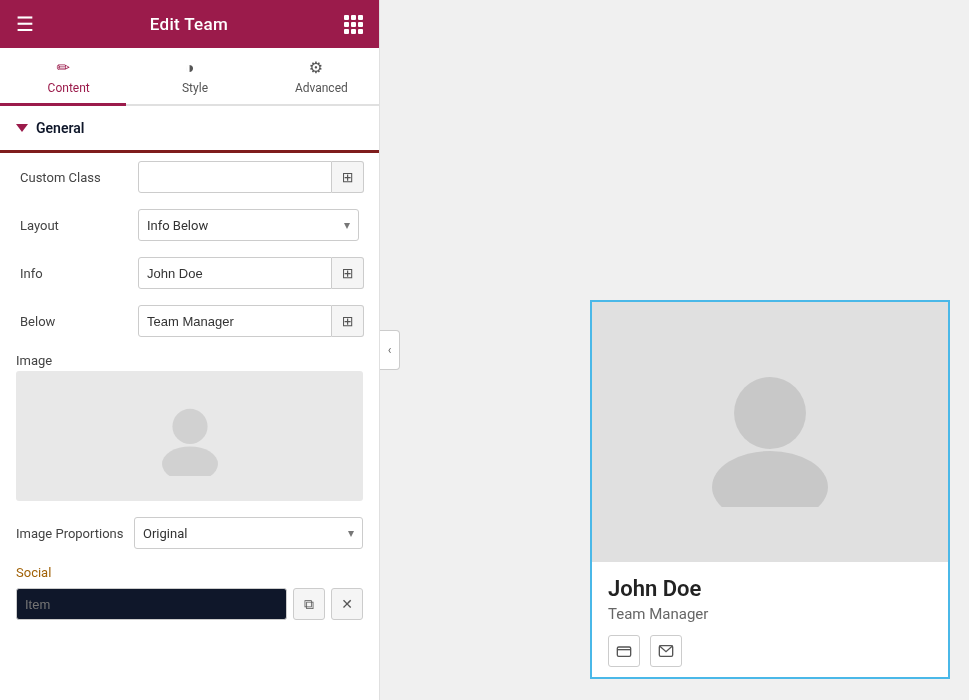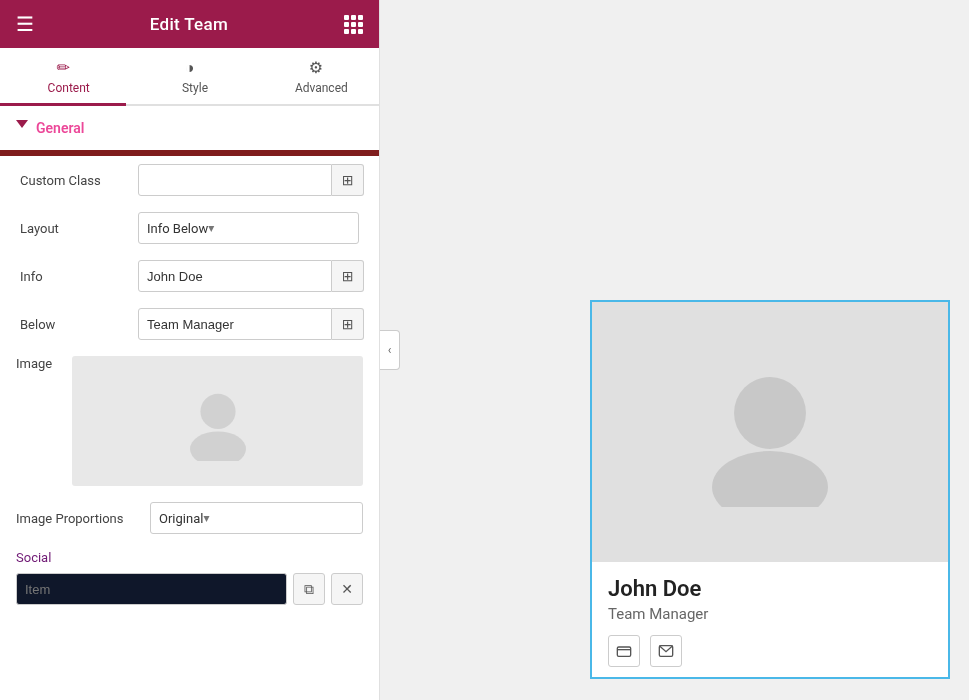--- a/index.html
+++ b/index.html
@@ -94,26 +94,27 @@
     
     .panel-content {
       flex: 1;
       overflow-y: auto;
       padding: 0;
     }
 
     
     .section-header {
       display: flex;
+      align-items: center;
       gap: 8px;
       padding: 14px 16px;
       font-size: 14px;
       font-weight: 600;
-      color: #ec4899;
-      border-bottom: 6px solid #7f1d1d;
+      color: #0f172a;
+      border-bottom: 3px solid #7f1d1d;
     }
     .section-triangle {
       width: 0;
       height: 0;
       border-left: 6px solid transparent;
       border-right: 6px solid transparent;
       border-top: 8px solid #9b1b4b;
       cursor: pointer;
     }
 
@@ -167,34 +168,34 @@
       flex: 1;
       height: 32px;
       border: 1px solid #ccc;
       border-radius: 3px;
       padding: 0 8px;
       font-size: 13px;
       color: #333;
       background: #fff;
       display: flex;
       align-items: center;
-      justify-content: flex-start;
+      justify-content: space-between;
       cursor: pointer;
     }
     .dropdown-arrow {
       color: #777;
       font-size: 12px;
     }
 
     
     .image-field-row {
       padding: 8px 16px;
       display: flex;
-      flex-direction: row;
-      gap: 20px;
+      flex-direction: column;
+      gap: 3px;
     }
     .image-field-label {
       font-size: 13px;
       color: #444;
     }
     .image-placeholder {
       width: 100%;
       height: 130px;
       background: #e8e8e8;
       border-radius: 3px;
@@ -208,36 +209,36 @@
       width: 80px;
       height: 80px;
       opacity: 0.5;
     }
 
     
     .image-proportions-row {
       display: flex;
       align-items: center;
       padding: 8px 16px;
-      gap: 24px;
+      gap: 8px;
     }
     .image-proportions-label {
       width: 110px;
       min-width: 110px;
       font-size: 13px;
       color: #444;
     }
 
     
     .social-section {
       padding: 8px 16px;
     }
     .social-label {
       font-size: 13px;
-      color: #701a75;
+      color: #a16207;
       margin-bottom: 8px;
     }
     .social-item-row {
       display: flex;
       align-items: center;
       gap: 6px;
     }
     .social-item-input {
       flex: 1;
       height: 32px;

